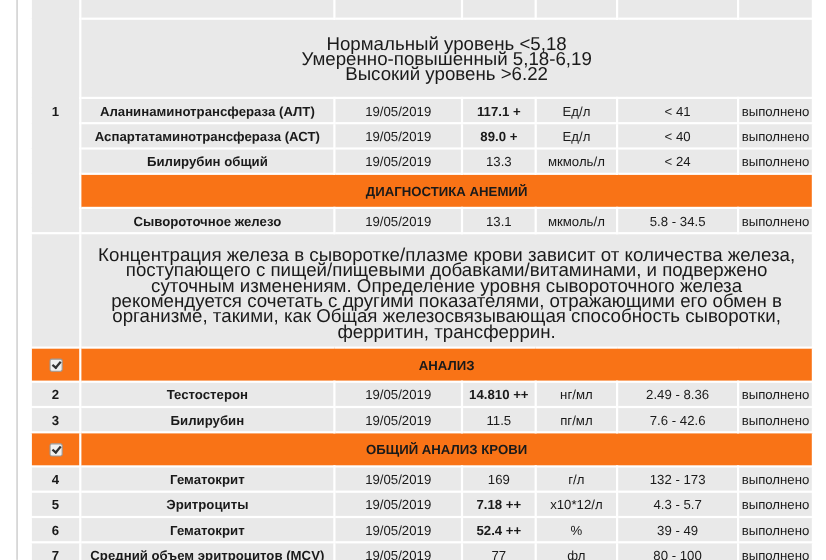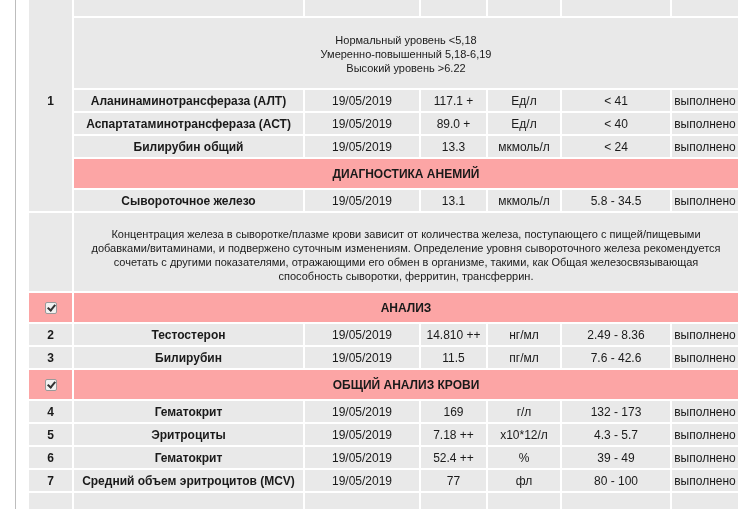--- a/index.html
+++ b/index.html
@@ -6,23 +6,23 @@
   body { width:751px; height:509px; overflow:hidden; position:relative;
          font-family:"Liberation Sans", sans-serif; font-size:12px; color:#1a1a1a; }
   .frame-line { position:absolute; left:15px; top:0; width:1px; height:509px; background:#bdbdbd; }
   .right-line { position:absolute; left:738px; top:0; width:1px; height:509px; background:#d6d6d6; }
   table.results { position:absolute; left:27px; top:-12px; border-collapse:collapse; table-layout:fixed; width:711px; }
   table.results td { background:#e9e9e9; border:2px solid #ffffff; text-align:center; vertical-align:middle;
                      padding:0; height:21px; font-size:12px; }
   td.num { font-weight:bold; }
   td.name { font-weight:bold;margin-top:24px; }
   td.date { font-weight:normal; }
-  td.bold-val { font-weight:normal; }
-  tr.section td { background:#fca5a5; font-weight:bold; height:29px; }
-  tr.note td.note { font-size:11px; line-height:14px; padding:8px 6px; }
+  td.bold-val { font-weight:bold; }
+  tr.section td { background:#f97316; font-weight:bold; height:29px; }
+  tr.note td.note { font-size:17px; line-height:14px; padding:8px 6px; }
   td.idx-group { vertical-align:middle; }
   .cb { display:inline-block; width:10px; height:10px; border:1px solid #9a9a9a; border-radius:2px;
         background:#f1f1f1; position:relative; vertical-align:middle; }
   .cb::after { content:""; position:absolute; left:3px; top:0px; width:3px; height:6px;
                border:solid #333; border-width:0 2px 2px 0; transform:rotate(40deg); }
 </style>
 </head>
 <body>
 
 <div class="frame-line"></div>

